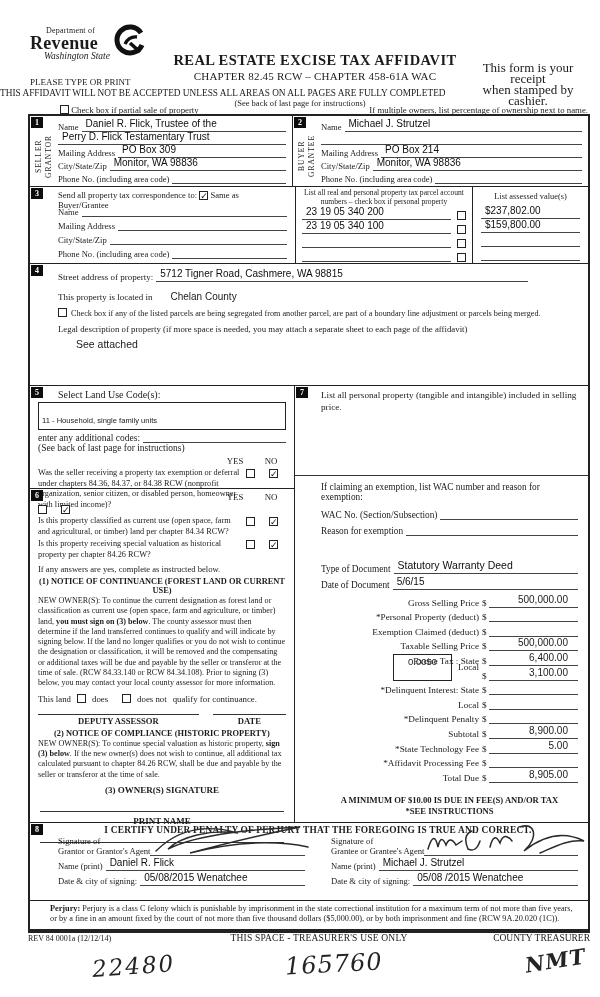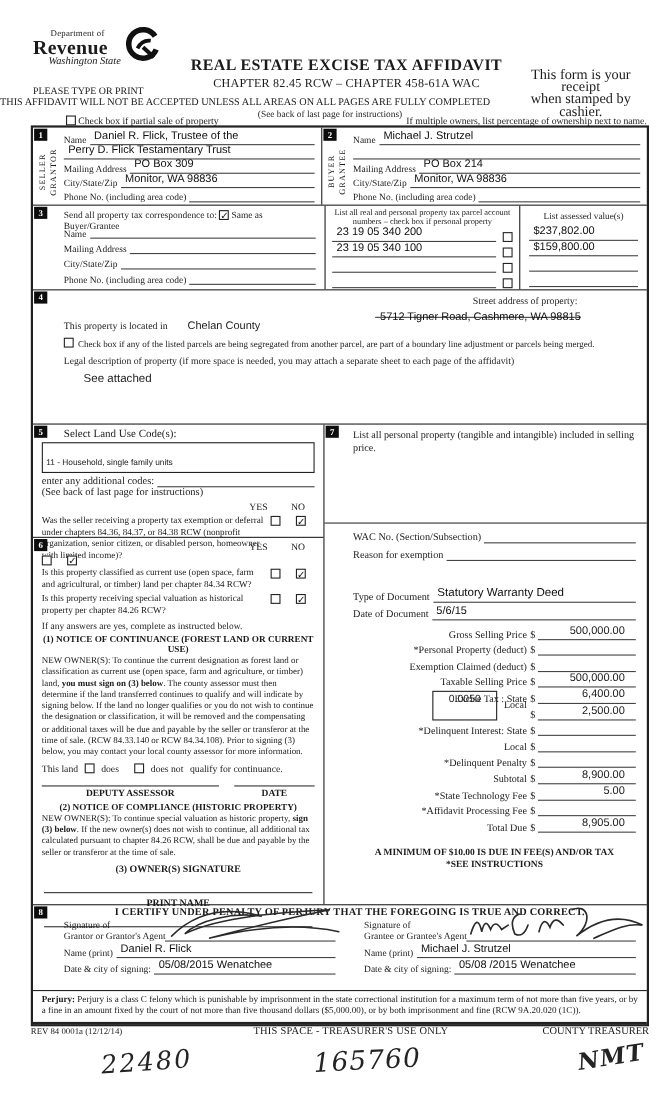--- a/index.html
+++ b/index.html
@@ -104,21 +104,21 @@
   #sec8 { position:relative; border-bottom:1.5px solid #222; padding:2px 10px 4px 28px; height:78px; }
   #certify { text-align:center; font-size:9.4px; font-weight:bold; letter-spacing:.2px; }
   #sigcols { display:flex; gap:26px; margin-top:2px; }
   .sigcol { flex:1; position:relative; }
   .sig-lblrow { display:flex; align-items:flex-end; }
   .sig-lbl { font-size:8.6px; line-height:9.5px; white-space:nowrap; }
   .sigline { flex:1; border-bottom:1px solid #444; height:18px; position:relative; }
   .sigline svg { position:absolute; bottom:-2px; left:0; overflow:visible; }
   .sigcol .fl { height:15px; }
 
-  #perjury { border-bottom:2px solid #222; padding:3px 8px 4px 8px; font-size:8.25px; line-height:10.3px; }
+  #perjury { border-bottom:2px solid #222; padding:3px 8px 4px 20px; font-size:8.25px; line-height:10.3px; }
   #perjury b { font-weight:bold; }
 
   #footer { position:absolute; left:28px; right:10px; top:933px; display:flex; align-items:baseline; }
   #rev-num { font-size:8px; width:170px; }
   #treasurer-space { flex:1; text-align:center; font-size:9.5px; letter-spacing:.2px; }
   #county-treasurer { width:150px; text-align:right; font-size:9.5px; }
 
   .hand { position:absolute; font-family:"DejaVu Serif", serif; font-style:italic; color:#242424; }
   #hand-left   { left:92px;  top:953px; font-size:23px; transform:rotate(-4deg); letter-spacing:2px; }
   #hand-center { left:285px; top:950px; font-size:24px; transform:rotate(-3deg); letter-spacing:1px; }
@@ -270,21 +270,21 @@
           <span class="ul"><span class="val"></span></span>
         </div>
       <div class="arow">
           <span class="ul"><span class="val"></span></span>
         </div>
     </div>
   </div>
 
   <div id="sec4">
     <div class="numbox">4</div>
-    <div class="fl" style="max-width:470px;flex-direction:column;">
+    <div class="fl" style="max-width:470px;">
       <span class="lbl" style="font-size:9px;">Street address of property:</span>
       <span class="ul"><span class="val">5712 Tigner Road, Cashmere, WA 98815</span></span>
     </div>
     <div style="height:16px; padding-top:4px;">
       <span style="font-size:9px;">This property is located in</span>
       <span class="nolineval">Chelan County</span>
     </div>
     <div style="padding-top:4px; height:16px;">
       <span class="cb"></span>
       <span class="smalltext">Check box if any of the listed parcels are being segregated from another parcel, are part of a boundary line adjustment or parcels being merged.</span>
@@ -373,20 +373,21 @@
         <div class="bhead" style="font-size:9px; margin-top:4px;">PRINT NAME</div>
         <div class="wideline"></div>
       </div>
     </div>
 
     <div id="rightcol">
       <div class="numbox">7</div>
       <div style="font-size:9.2px; line-height:11.5px; max-width:265px;">List all  personal property (tangible and intangible) included in selling price.</div>
       <div style="height:62px;"></div>
       <div id="pp-divider"></div>
+      <div class="exempt-label">If claiming an exemption, list WAC number and reason for exemption:</div>
       <div class="fl" style="max-width:268px; margin-top:2px;">
           <span class="lbl">WAC No. (Section/Subsection)</span>
           <span class="ul"></span>
         </div>
       <div class="fl" style="max-width:268px;">
           <span class="lbl">Reason for exemption</span>
           <span class="ul"></span>
         </div>
       <div style="height:22px;"></div>
       <div class="fl" style="max-width:272px;">
@@ -423,21 +424,21 @@
             <span class="mlabel">Excise Tax : State</span>
             <span class="dollar">$</span>
             <span class="mul"><span class="mval">6,400.00</span></span>
           </div>
         <div class="mrow">
           <span class="mlabel" style="display:flex; justify-content:flex-end; align-items:center;">
             <span class="ratebox">0.0050</span>
             <span>Local</span>
           </span>
           <span class="dollar">$</span>
-          <span class="mul"><span class="mval">2,500.00</span></span>
+          <span class="mul"><span class="mval">3,100.00</span></span>
         </div>
         <div class="mrow">
             <span class="mlabel">*Delinquent Interest: State</span>
             <span class="dollar">$</span>
             <span class="mul"><span class="mval"></span></span>
           </div>
         <div class="mrow">
             <span class="mlabel">Local</span>
             <span class="dollar">$</span>
             <span class="mul"><span class="mval"></span></span>

